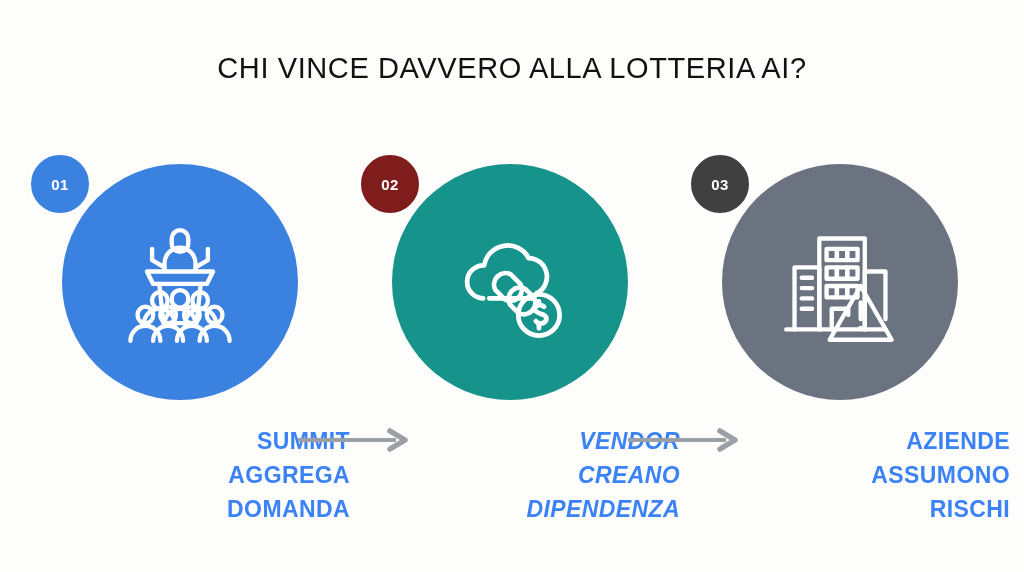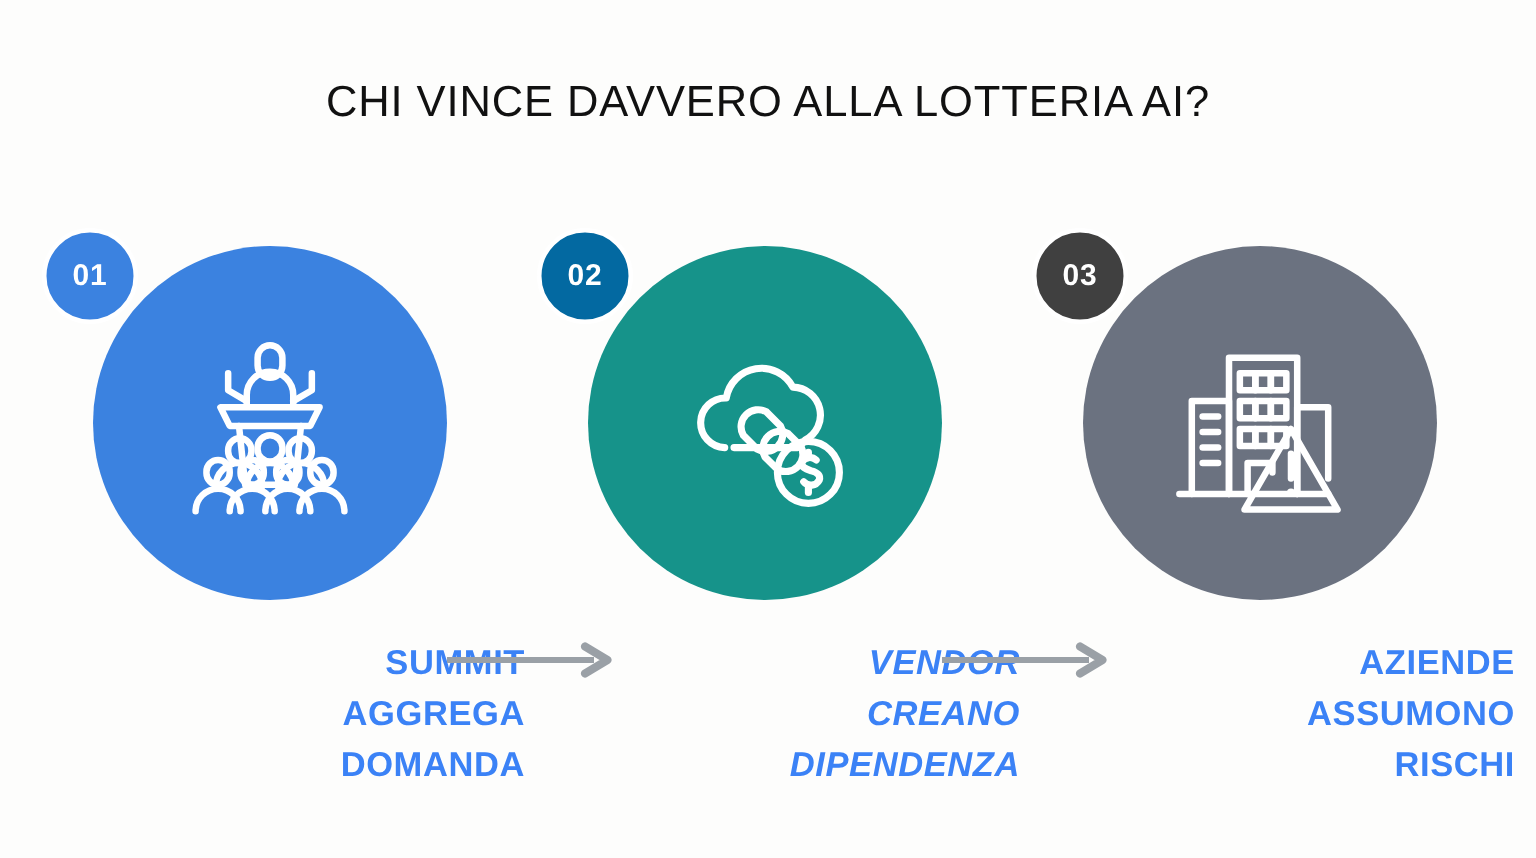--- a/index.html
+++ b/index.html
@@ -85,27 +85,27 @@
     top: 0px;
     width: 58px;
     height: 58px;
     border-radius: 50%;
     border: 3.5px solid #ffffff;
     box-sizing: content-box;
     display: flex;
     align-items: center;
     justify-content: center;
     color: #ffffff;
-    font-size: 20px;
+    font-size: 15px;
     font-weight: bold;
     letter-spacing: 0.5px;
     z-index: 4;
   }
   .badge-1 { background: #3b82e0; }
-  .badge-2 { background: #0369a1; }
+  .badge-2 { background: #7f1d1d; }
   .badge-3 { background: #404040; }
 
   .caption {
     position: absolute;
     top: 272px;
     left: 0;
     width: 340px;
     text-align: right;
     font-size: 23px;
     font-weight: bold;

